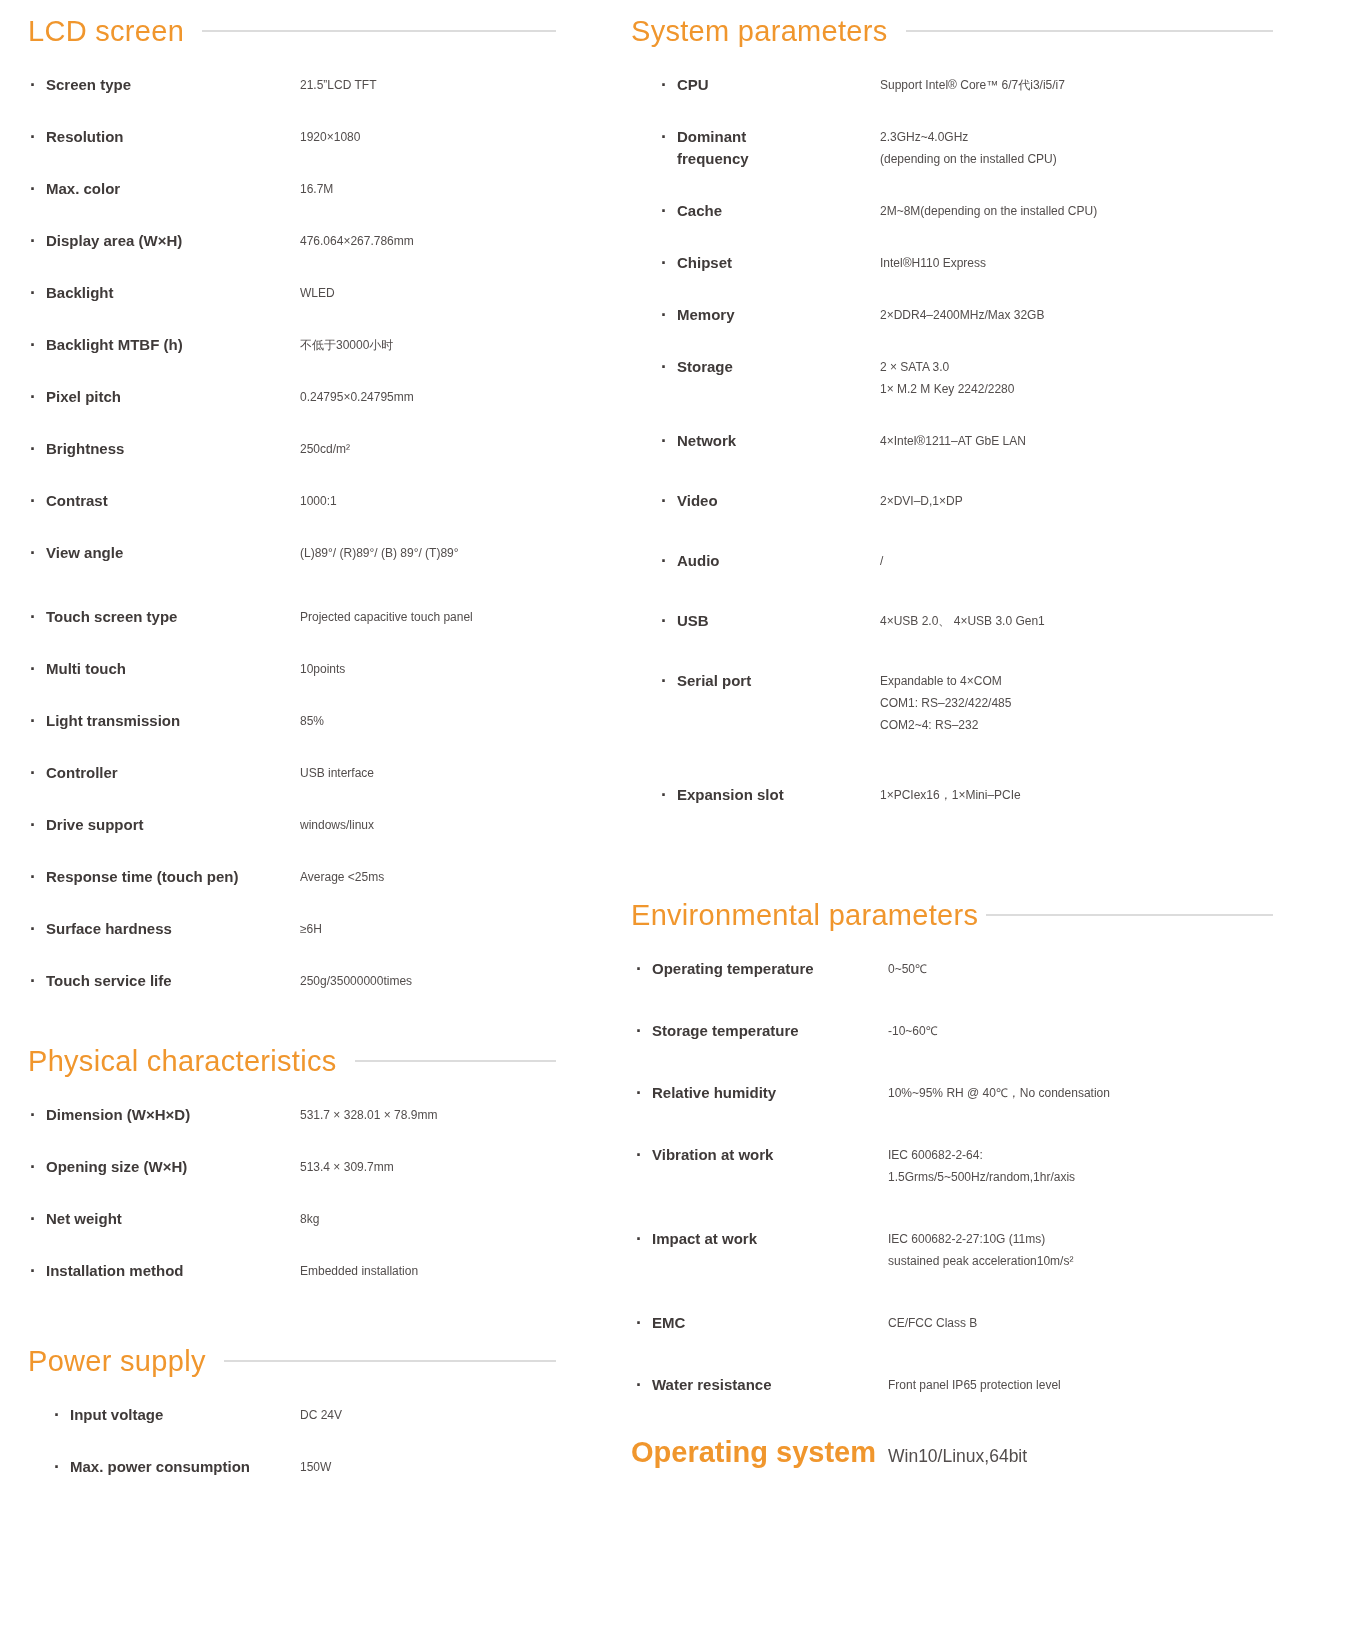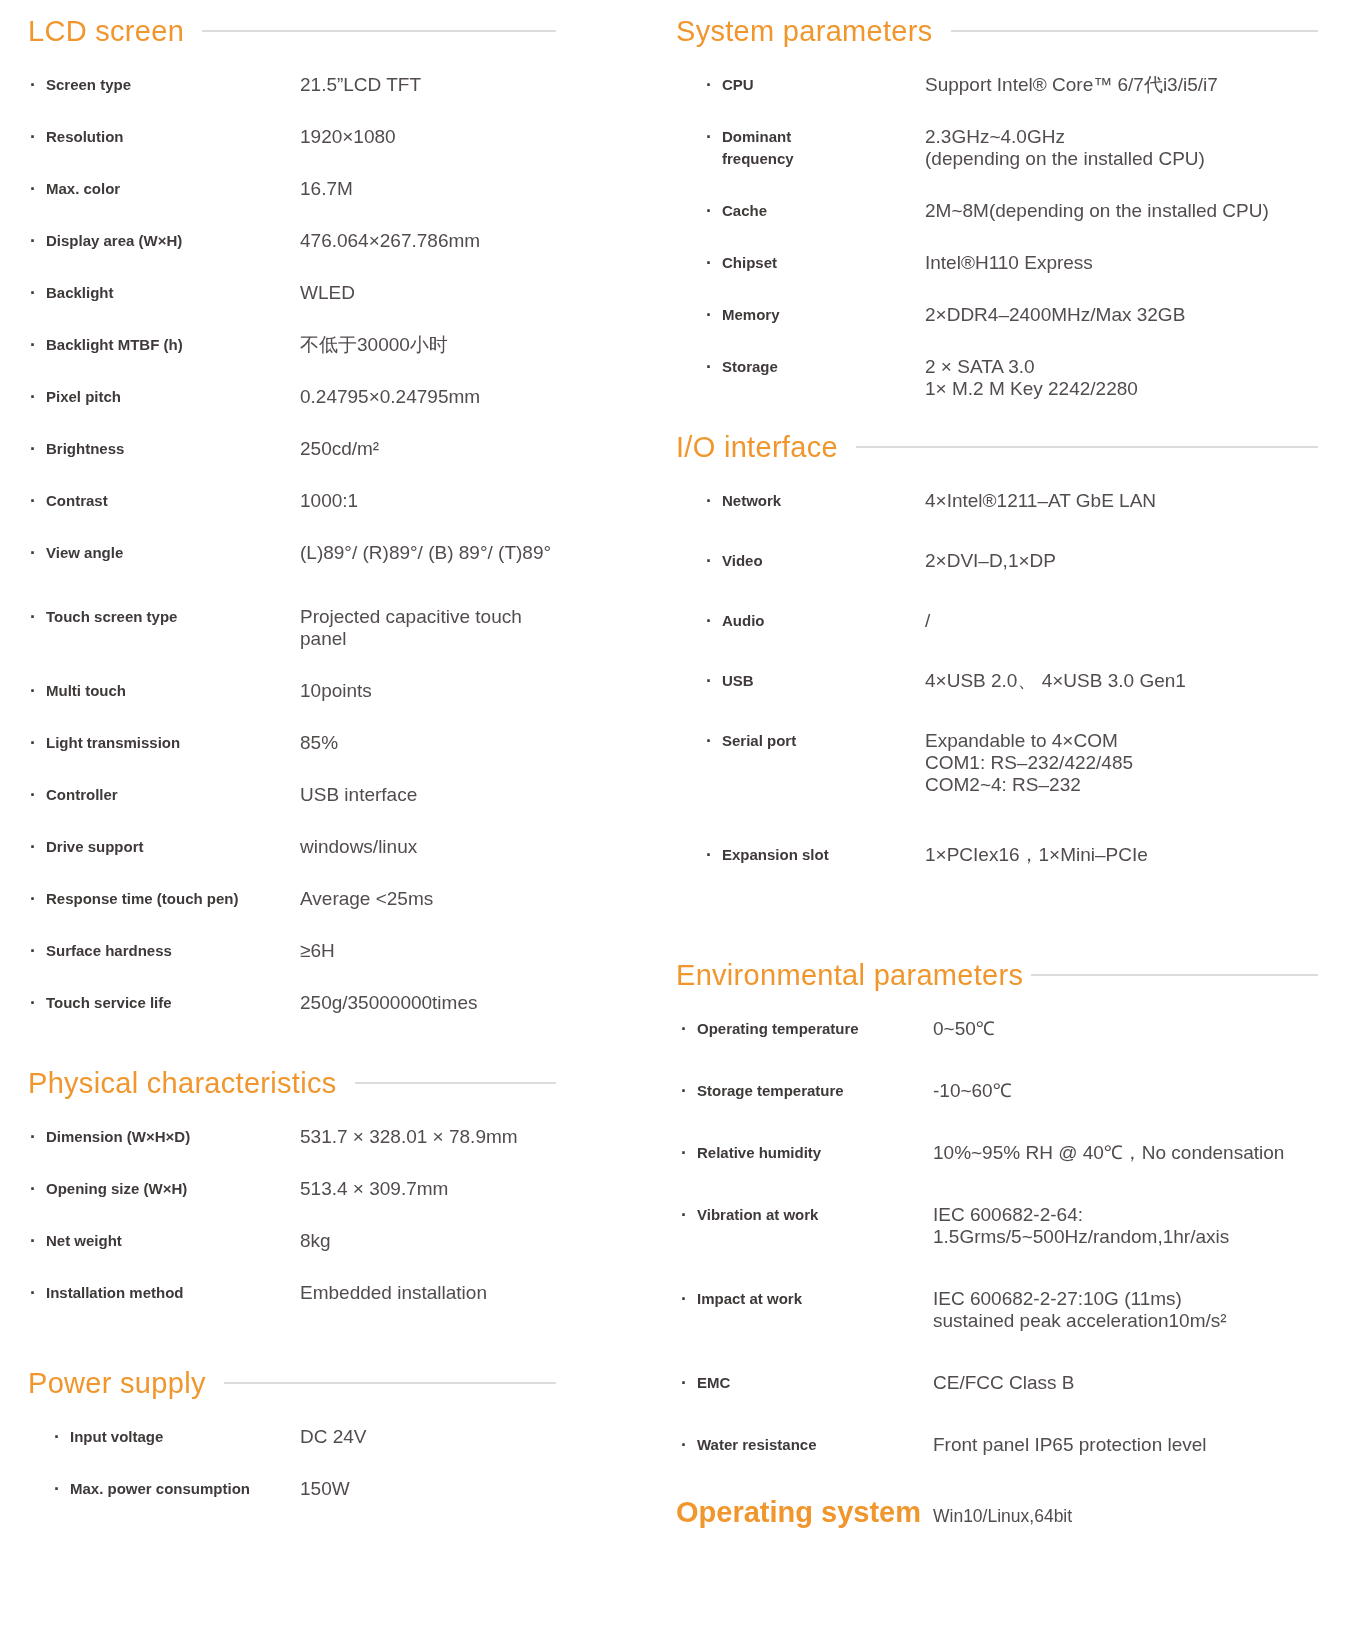--- a/index.html
+++ b/index.html
@@ -5,37 +5,37 @@
   :root { --accent: #F0962D; --rule: #DCDCDC; --label: #3F3A39; --value: #524D4C; }
   * { box-sizing: border-box; }
   html, body { margin: 0; padding: 0; }
   body {
     width: 1354px; height: 1650px; background: #ffffff; overflow: hidden;
     font-family: "Liberation Sans", sans-serif;
   }
   .page { display: flex; padding: 14px 0 0 28px; }
   .col { display: block; }
   .col-left  { width: 528px; }
-  .col-right { width: 642px; margin-left: 120px; }
+  .col-right { width: 642px; margin-left: 75px; }
 
   .section-header { display: flex; align-items: center; }
   .section-title {
     margin: 0; font-size: 29px; line-height: 34px; font-weight: 400;
     color: var(--accent); letter-spacing: 0.3px; white-space: nowrap;
   }
   .rule { flex: 1; height: 2px; background: var(--rule); margin-left: 18px; }
 
   .rows { margin-top: 26px; }
   .spec-row { display: flex; align-items: flex-start; margin-bottom: 30px; padding-left: 2px; }
   .bullet { width: 16px; flex: none; color: var(--label); font-weight: 700; font-size: 18px; line-height: 22px; }
   .label {
     flex: none; font-weight: 700; font-size: 15px; line-height: 22px;
     color: var(--label); padding-right: 8px; white-space: pre-line;
   }
-  .value { flex: 1; font-size: 19px; line-height: 22px; color: var(--value); white-space: pre-line; }
+  .value { flex: 1; font-size: 12px; line-height: 22px; color: var(--value); white-space: pre-line; }
 
   
   .col-left .label { width: 254px; }
   .col-left .section + .section { margin-top: 42px; }
   .col-left .section-physical { margin-top: 52px !important; }
   .col-left .section-power { margin-top: 62px !important; }
   .col-left .section-power .spec-row { padding-left: 26px; }
   .col-left .section-power .label { width: 230px; }
 
   
@@ -253,24 +253,20 @@
         <div class="spec-row">
             <span class="bullet">·</span>
             <span class="label">Storage</span>
             <span class="value">2 × SATA 3.0
 1× M.2 M Key 2242/2280</span>
           </div>
       </div>
     </div>
 
     <div class="section section-io">
-      <div class="section-header">
-        <h2 class="section-title">I/O interface</h2>
-        <div class="rule"></div>
-      </div>
       <div class="rows">
         <div class="spec-row">
             <span class="bullet">·</span>
             <span class="label">Network</span>
             <span class="value">4×Intel®1211–AT GbE LAN</span>
           </div>
         <div class="spec-row">
             <span class="bullet">·</span>
             <span class="label">Video</span>
             <span class="value">2×DVI–D,1×DP</span>

